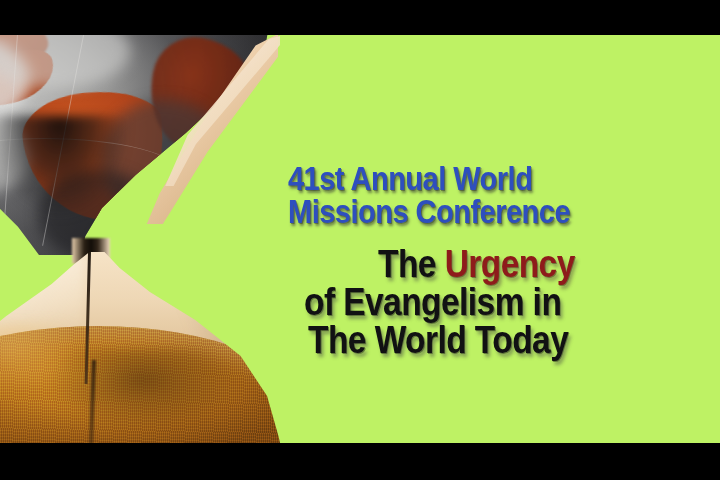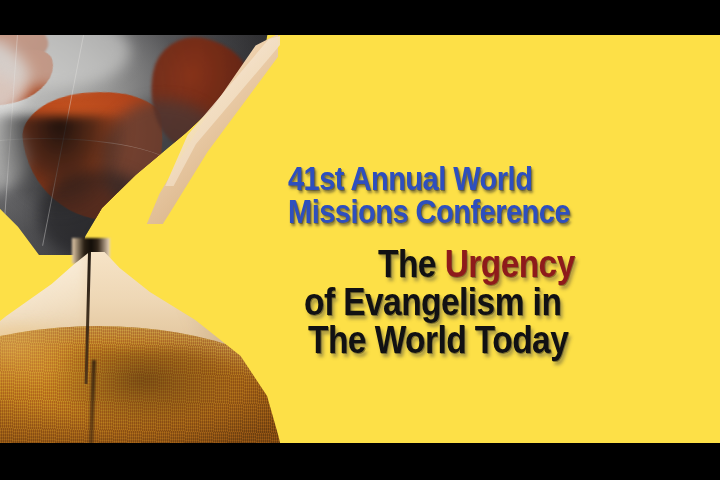--- a/index.html
+++ b/index.html
@@ -1,18 +1,18 @@
 <!DOCTYPE html>
 <html><head>
 <meta charset="utf-8">
 <style>
   html,body{margin:0;padding:0;background:#000;}
   #stage{
     position:relative;width:720px;height:480px;overflow:hidden;
-    background:#fde047;
+    background:#bef264;
     font-family:"Liberation Sans","DejaVu Sans",sans-serif;
   }
 
   
   .bar{position:absolute;left:0;width:720px;background:#000;z-index:40;}
   #bar-top{top:0;height:35px;}
   #bar-bottom{bottom:0;height:37px;}
 
   
   #art{position:absolute;left:0;top:0;width:290px;height:480px;overflow:hidden;z-index:10;}

